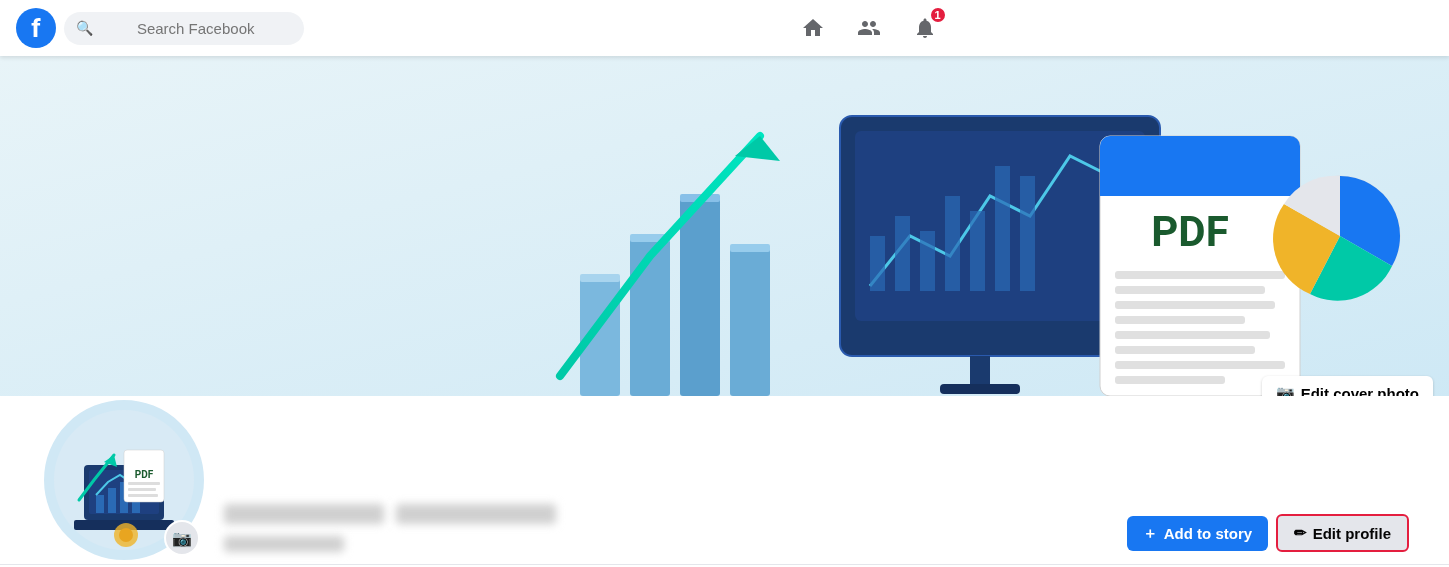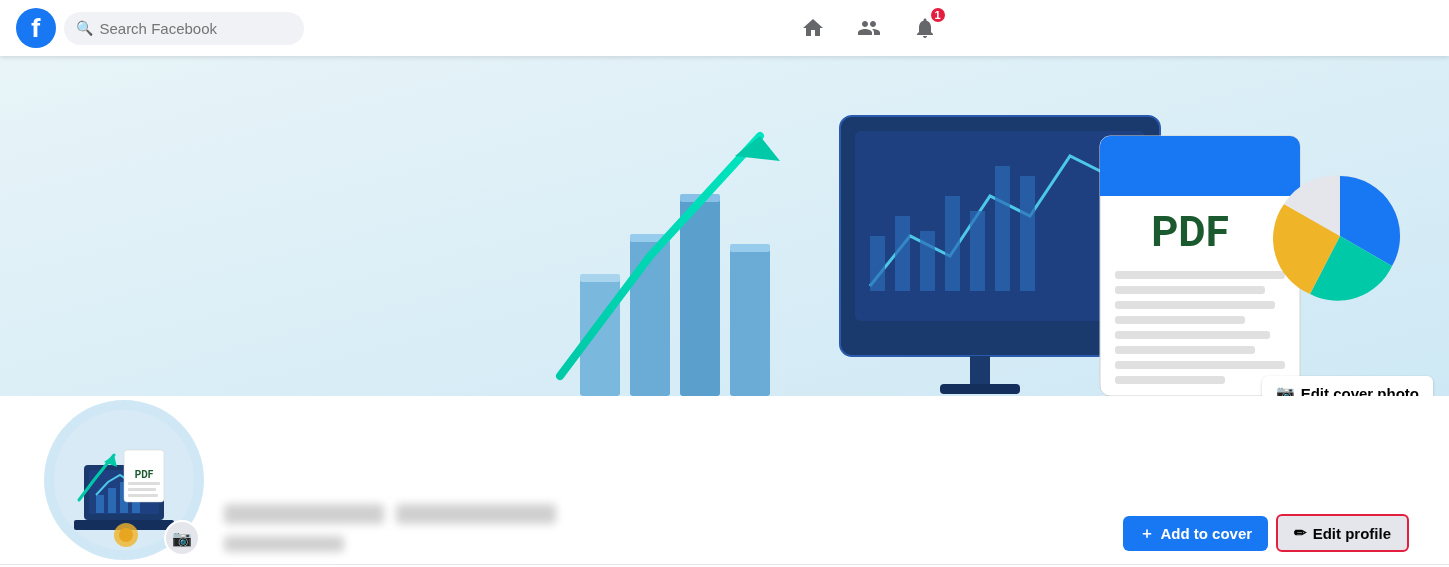--- a/index.html
+++ b/index.html
@@ -18,21 +18,21 @@
       color: white; font-size: 26px; font-weight: bold; flex-shrink: 0;
       margin-right: 8px;
     }
     .search-bar {
       display: flex; align-items: center;
       background: #f0f2f5; border-radius: 20px;
       padding: 8px 12px; width: 240px;
     }
     .search-bar input {
       border: none; background: transparent; outline: none;
-      font-size: 15px; color: #be185d; width: 100%;
+      font-size: 15px; color: #be185d; width: 100%; text-align: center;
     }
     .search-icon-wrap { color: #65676b; margin-right: 6px; font-size: 14px; }
 
     .nav-center {
       flex: 1; display: flex; justify-content: center; gap: 8px;
     }
     .nav-icon-btn {
       width: 48px; height: 48px; border-radius: 50%; border: none;
       background: transparent; cursor: pointer; display: flex;
       align-items: center; justify-content: center; color: #65676b;
@@ -318,21 +318,21 @@
         </div>
         <div>
           <span class="blurred-name-sm"></span>
         </div>
       </div>
     </div>
 
     <div class="profile-actions">
       <button class="add-story-btn">
         <span>＋</span>
-        <span>Add to cover</span>
+        <span>Add to story</span>
       </button>
       <button class="edit-profile-btn">
         <span>✏</span>
         <span>Edit profile</span>
       </button>
     </div>
   </div>
 
   <div class="profile-tabs">
     <div class="tab-item active">

